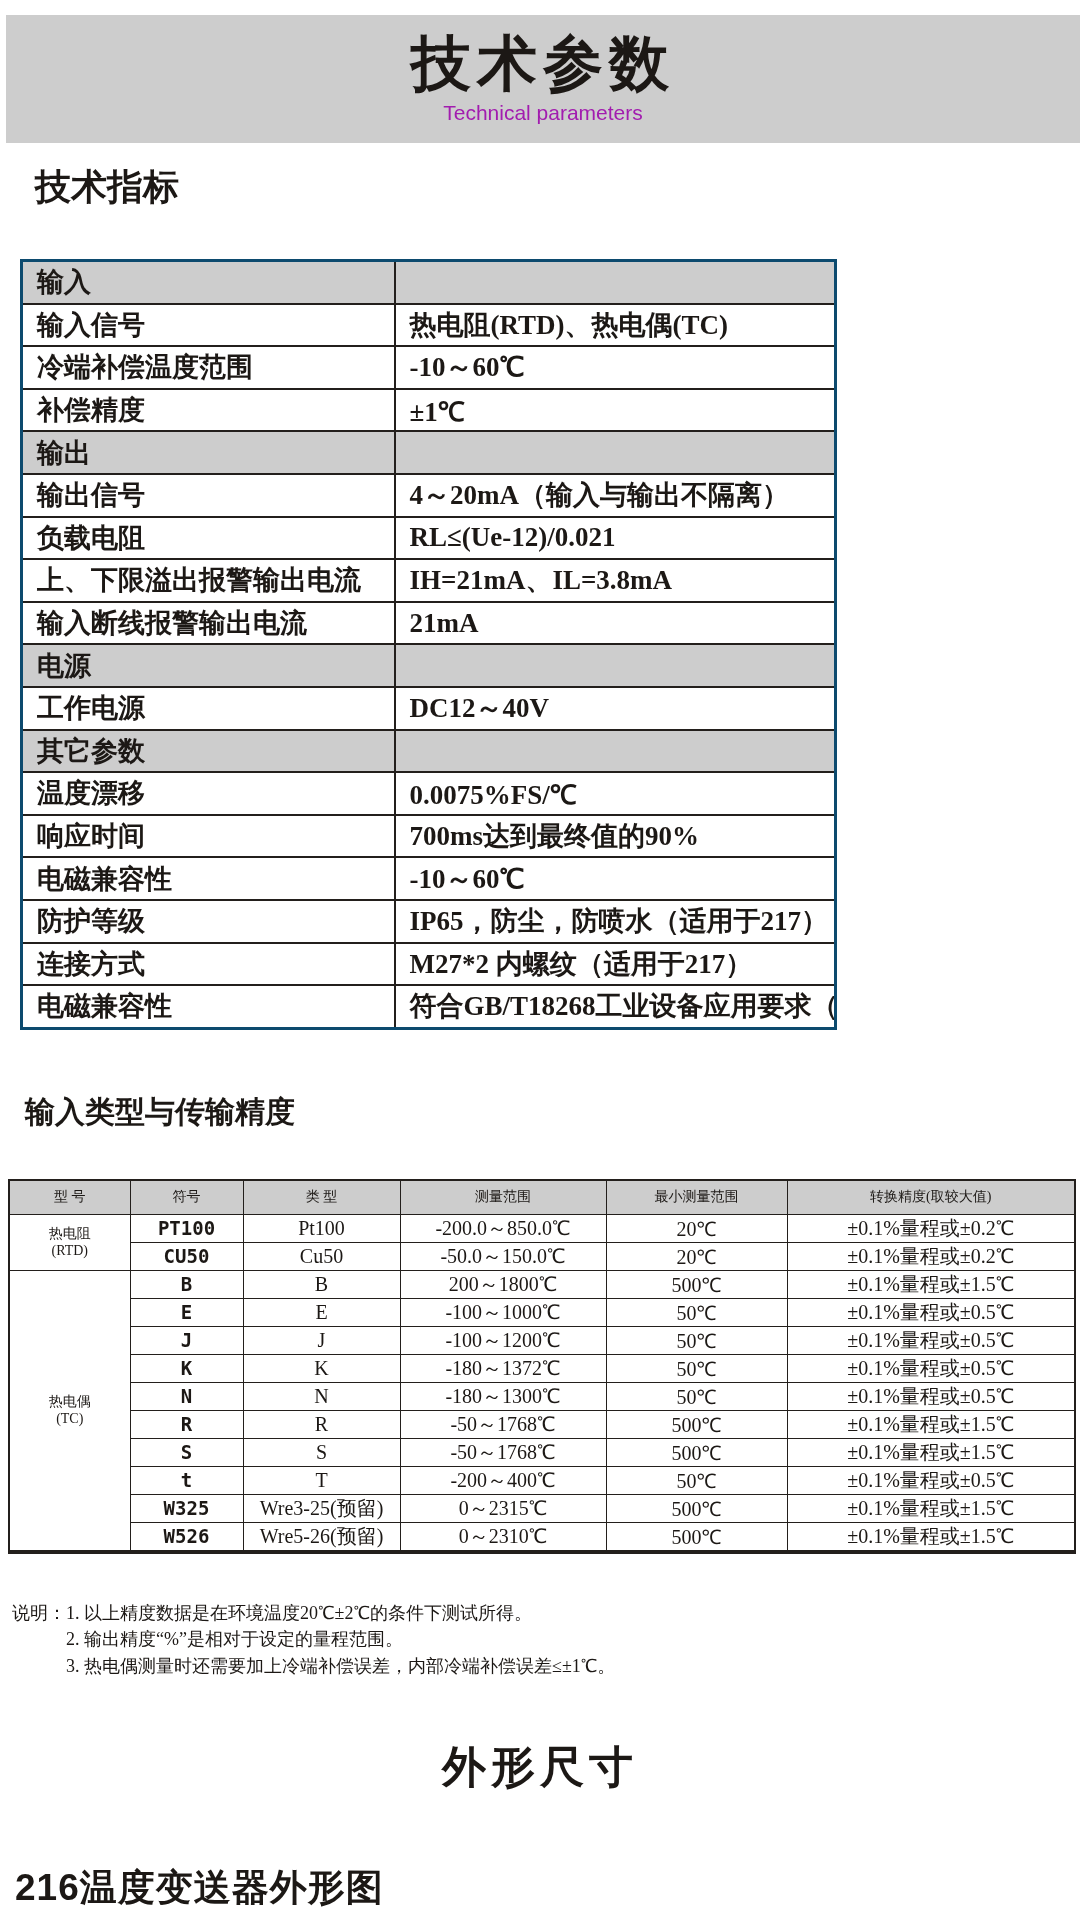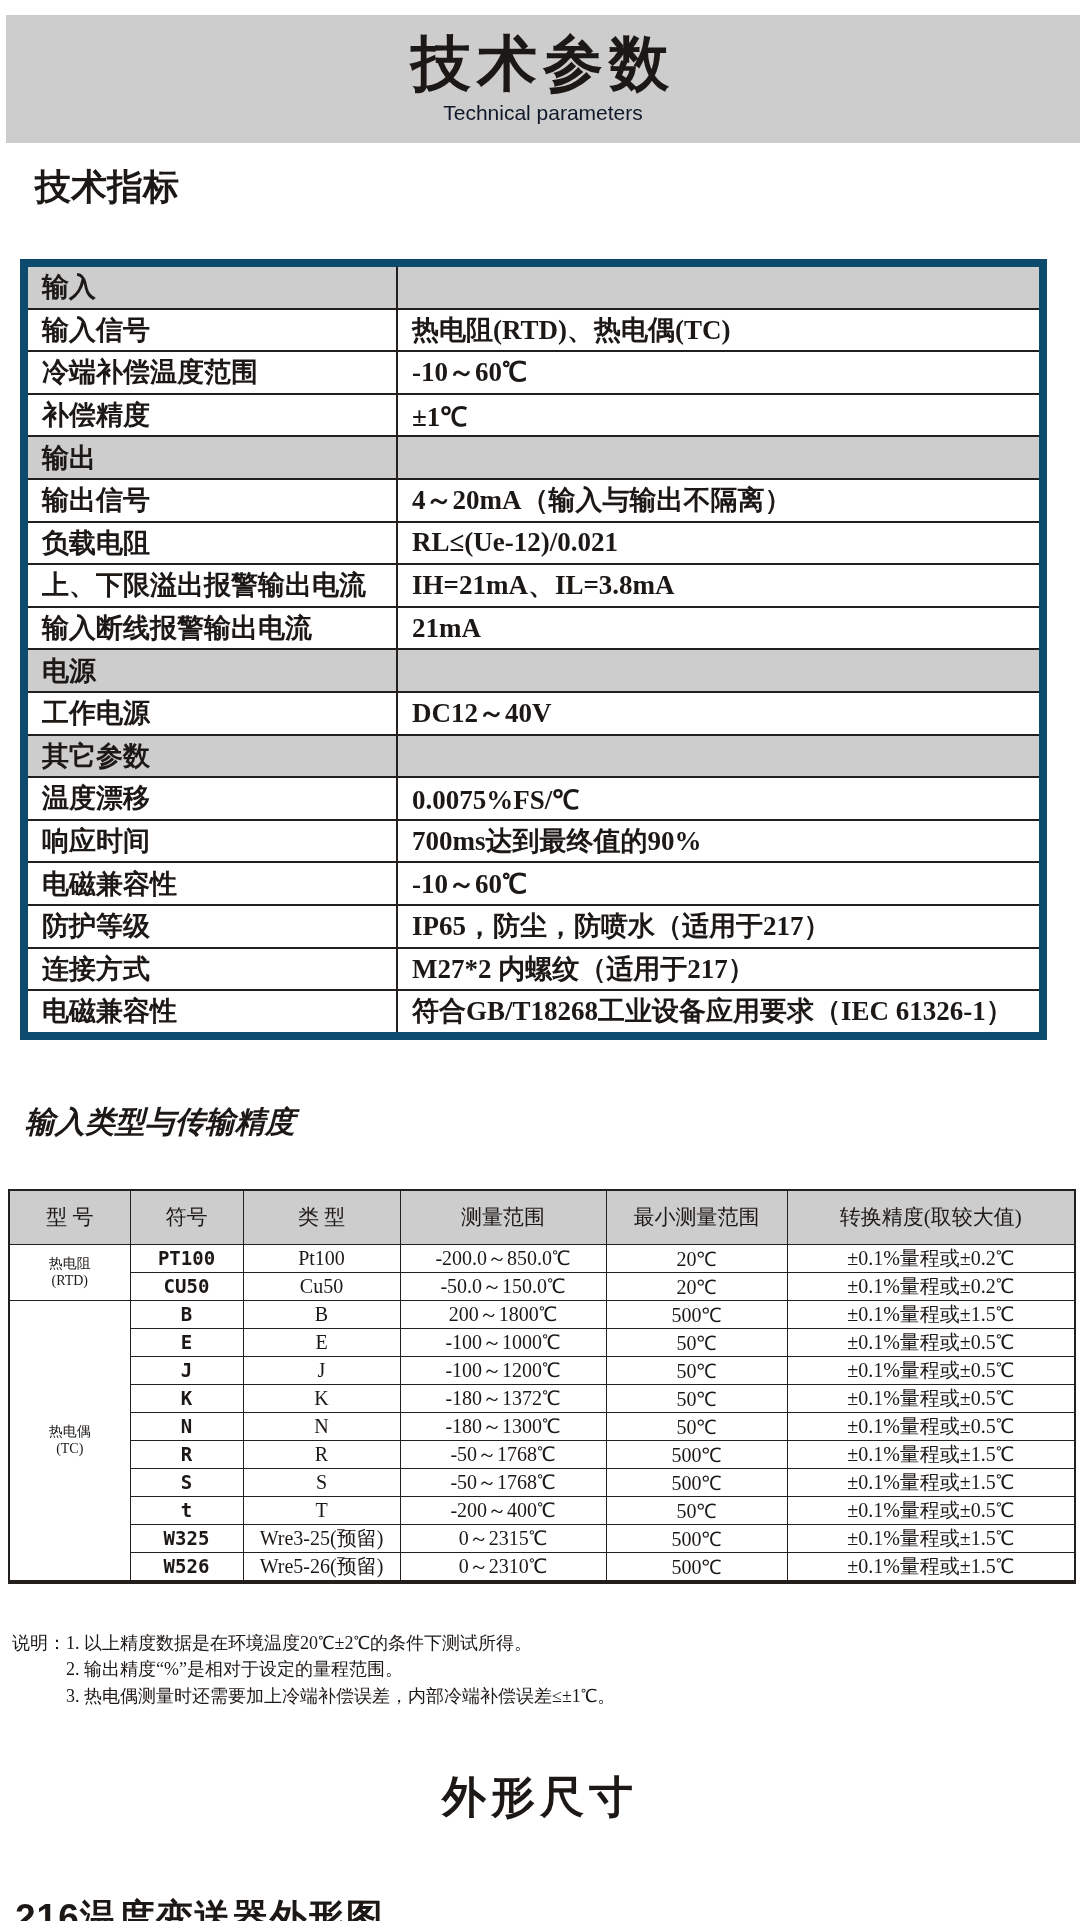--- a/index.html
+++ b/index.html
@@ -1,33 +1,33 @@
 <!DOCTYPE html>
 <html><head>
 <meta charset="utf-8">
 <style>
   html,body{margin:0;padding:0;background:#fff;}
   body{width:1080px;color:#1c1815;font-family:"Liberation Serif",serif;}
 
   .banner{margin:15px 0 0 6px;width:1074px;height:128px;background:#cdcdcd;text-align:center;box-sizing:border-box;padding-top:14px;}
   .banner-title{font-family:"Liberation Sans",sans-serif;font-weight:700;font-size:60px;line-height:1.15;letter-spacing:6px;}
-  .banner-sub{font-family:"Liberation Sans",sans-serif;font-size:21px;margin-top:3px;color:#0f172a;}
+  .banner-sub{font-family:"Liberation Sans",sans-serif;font-size:21px;margin-top:3px;color:#a21caf;}
 
   .h-spec{margin:20px 0 0 35px;font-family:"Liberation Sans",sans-serif;font-weight:700;font-size:36px;}
 
   table{border-collapse:collapse;table-layout:fixed;}
-  table.spec{margin:47px 0 0 20px;width:1027px;border:8px solid #0c4a6e;}
+  table.spec{margin:47px 0 0 20px;width:817px;border:3px solid #0c4a6e;}
   table.spec td{border:2px solid #231f1c;height:40.6px;font-size:27px;font-weight:700;padding:0 4px 0 14px;overflow:hidden;white-space:nowrap;}
   table.spec td.lbl{width:371px;}
   table.spec tr.sec td{background:#cdcdcd;}
 
-  .h-acc{margin:62px 0 0 25px;font-family:"Liberation Sans",sans-serif;font-weight:700;font-size:30px;font-style:italic;}
+  .h-acc{margin:62px 0 0 25px;font-family:"Liberation Sans",sans-serif;font-weight:700;font-size:30px;}
 
   table.acc{margin:46px 0 0 8px;width:1066px;border:2px solid #231f1c;border-bottom:4px solid #231f1c;}
-  table.acc th{background:#cdcdcd;font-weight:400;font-size:21px;height:33px;border:1.5px solid #231f1c;padding:10px;}
+  table.acc th{background:#cdcdcd;font-weight:400;font-size:14px;height:33px;border:1.5px solid #231f1c;padding:0;}
   table.acc td{border:1.5px solid #231f1c;height:26.5px;font-size:20px;text-align:center;padding:0;overflow:hidden;white-space:nowrap;}
   table.acc td.model{font-size:14px;}
   table.acc td.sym{font-family:"DejaVu Sans Mono",monospace;font-weight:700;font-size:19px;}
 
   .notes{margin:46px 0 0 12px;font-size:18px;display:flex;line-height:1.48;}
   .notes-prefix{white-space:pre;}
   .note-item{margin-bottom:0;}
 
   .h-dim{margin:58px 0 0 0;text-align:center;font-family:"Liberation Sans",sans-serif;font-weight:700;font-size:44px;letter-spacing:5px;}
   .h-outline{margin:66px 0 24px 15px;font-family:Liberation Sans, sans-serif;font-weight:700;font-size:37px;letter-spacing:1px;}

